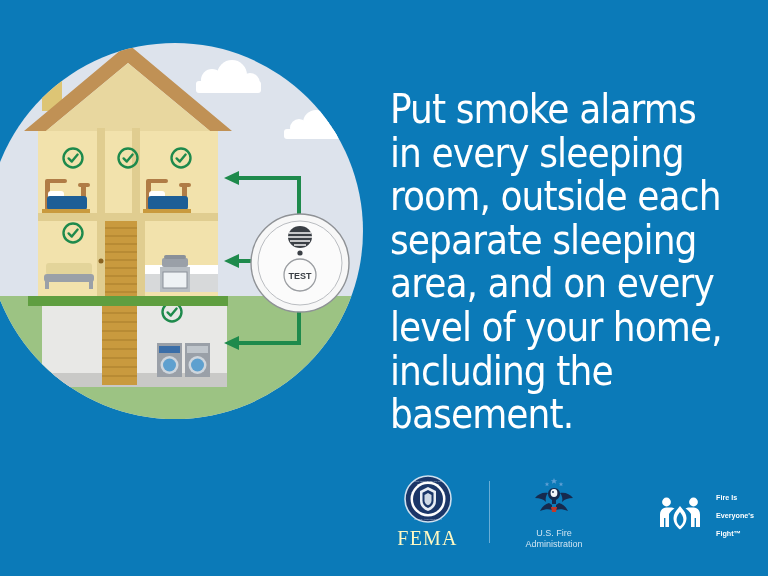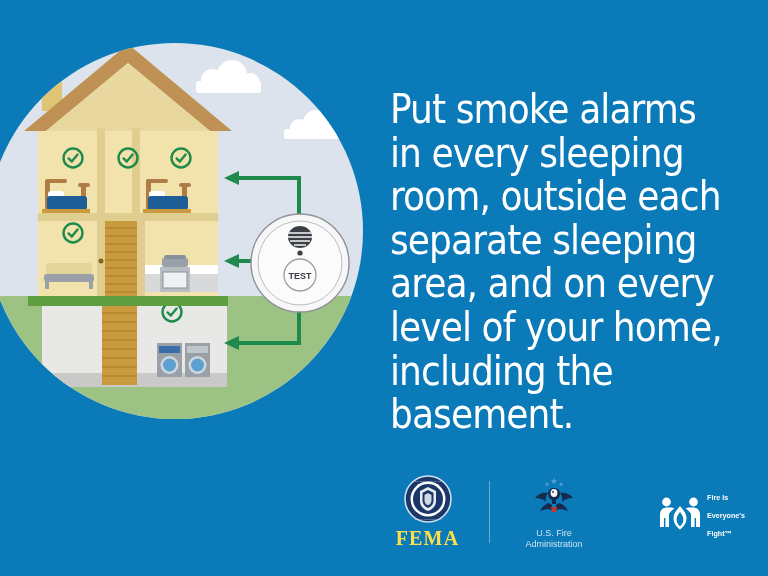--- a/index.html
+++ b/index.html
@@ -36,37 +36,36 @@
     position:absolute;
     left:380px; top:462px;
     width:380px; height:100px;
     display:flex; align-items:center; justify-content:flex-start;
     gap:0px;
   }
   .logo-block{ display:flex; flex-direction:column; align-items:center; justify-content:center; }
   .fema-block{ width:95px; }
   .fema-word{
     font-family:"Liberation Serif", serif;
-    color:#fde047;
+    color:#fef9c3;
     font-size:20px;
     letter-spacing:1.2px;
     margin-top:3px;
-    font-weight:bold;
   }
   .divider{
     width:1px; height:62px; background:#6aaed6; margin:0 14px;
     align-self:center;
   }
   .usfa-block{ width:100px; }
   .usfa-word{
     color:#cfe4f2; font-size:9px; text-align:center; line-height:1.25; margin-top:8px;
     font-family:"Liberation Sans", sans-serif;
   }
   .fief-block{
-    display:flex; align-items:center; gap:5px; margin-left:54px;
+    display:flex; align-items:center; gap:14px; margin-left:54px;
   }
   .fief-word{
     color:#ffffff; font-size:7.2px; font-weight:bold; line-height:1.22;
     font-family:"Liberation Sans", sans-serif; white-space:pre-line;
   }
 </style>
 </head>
 <body>
 
 <div class="poster">

